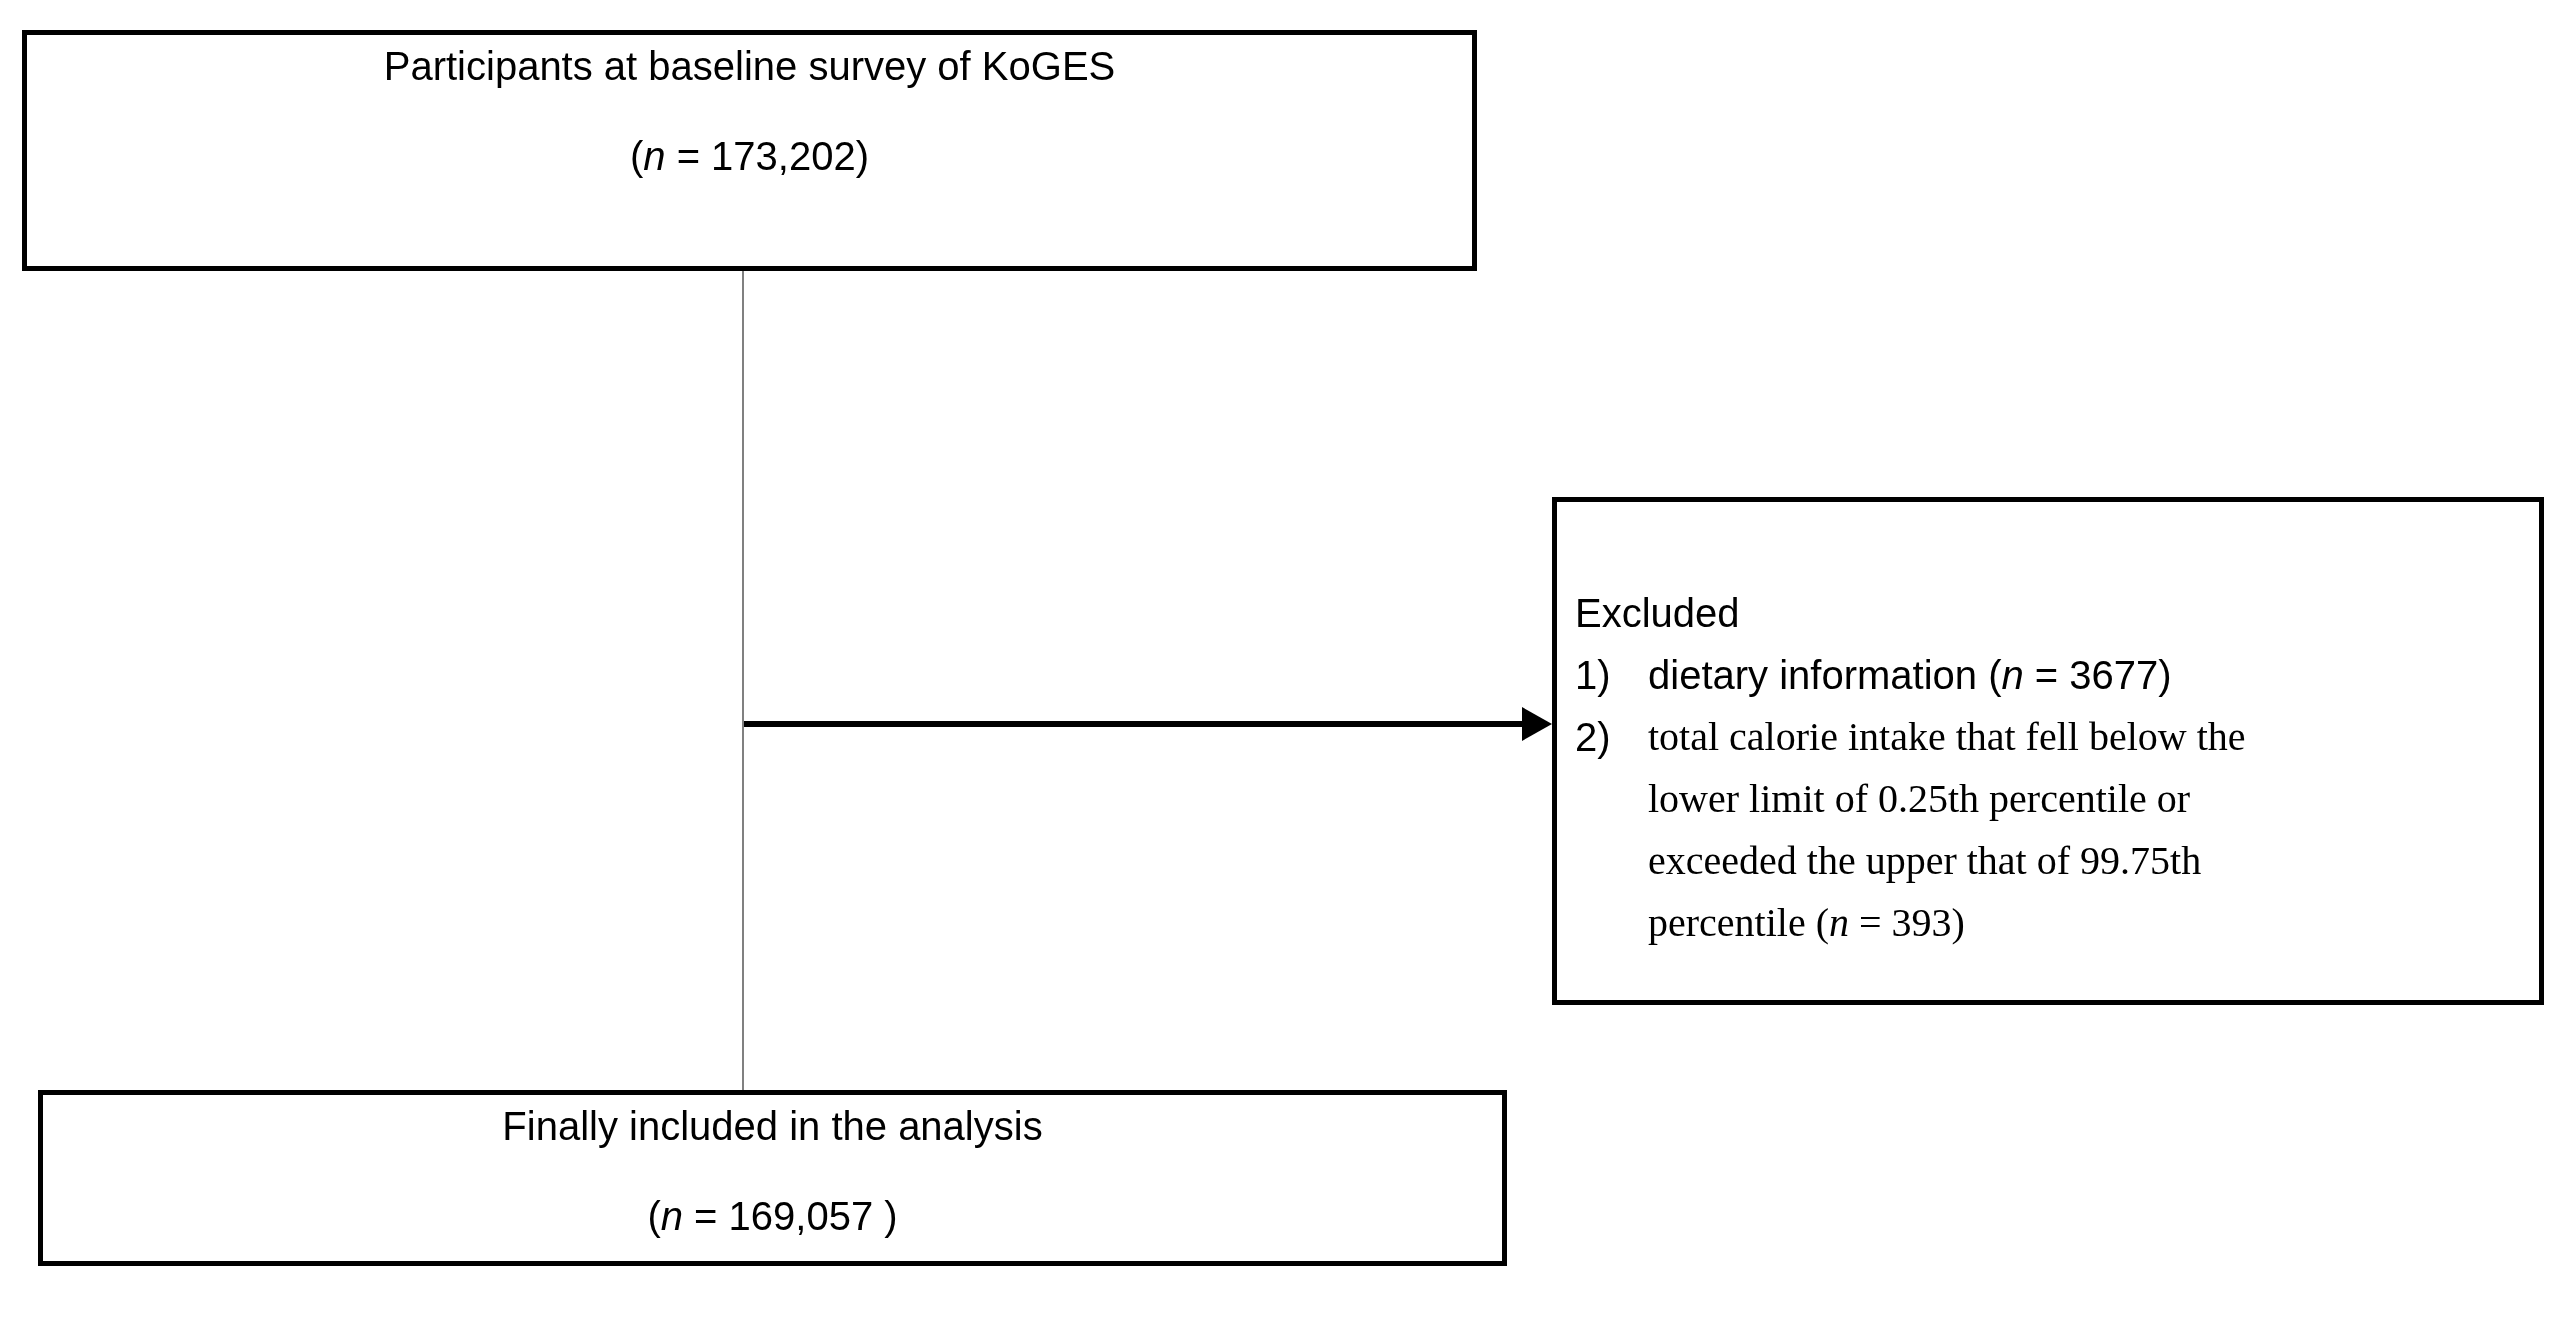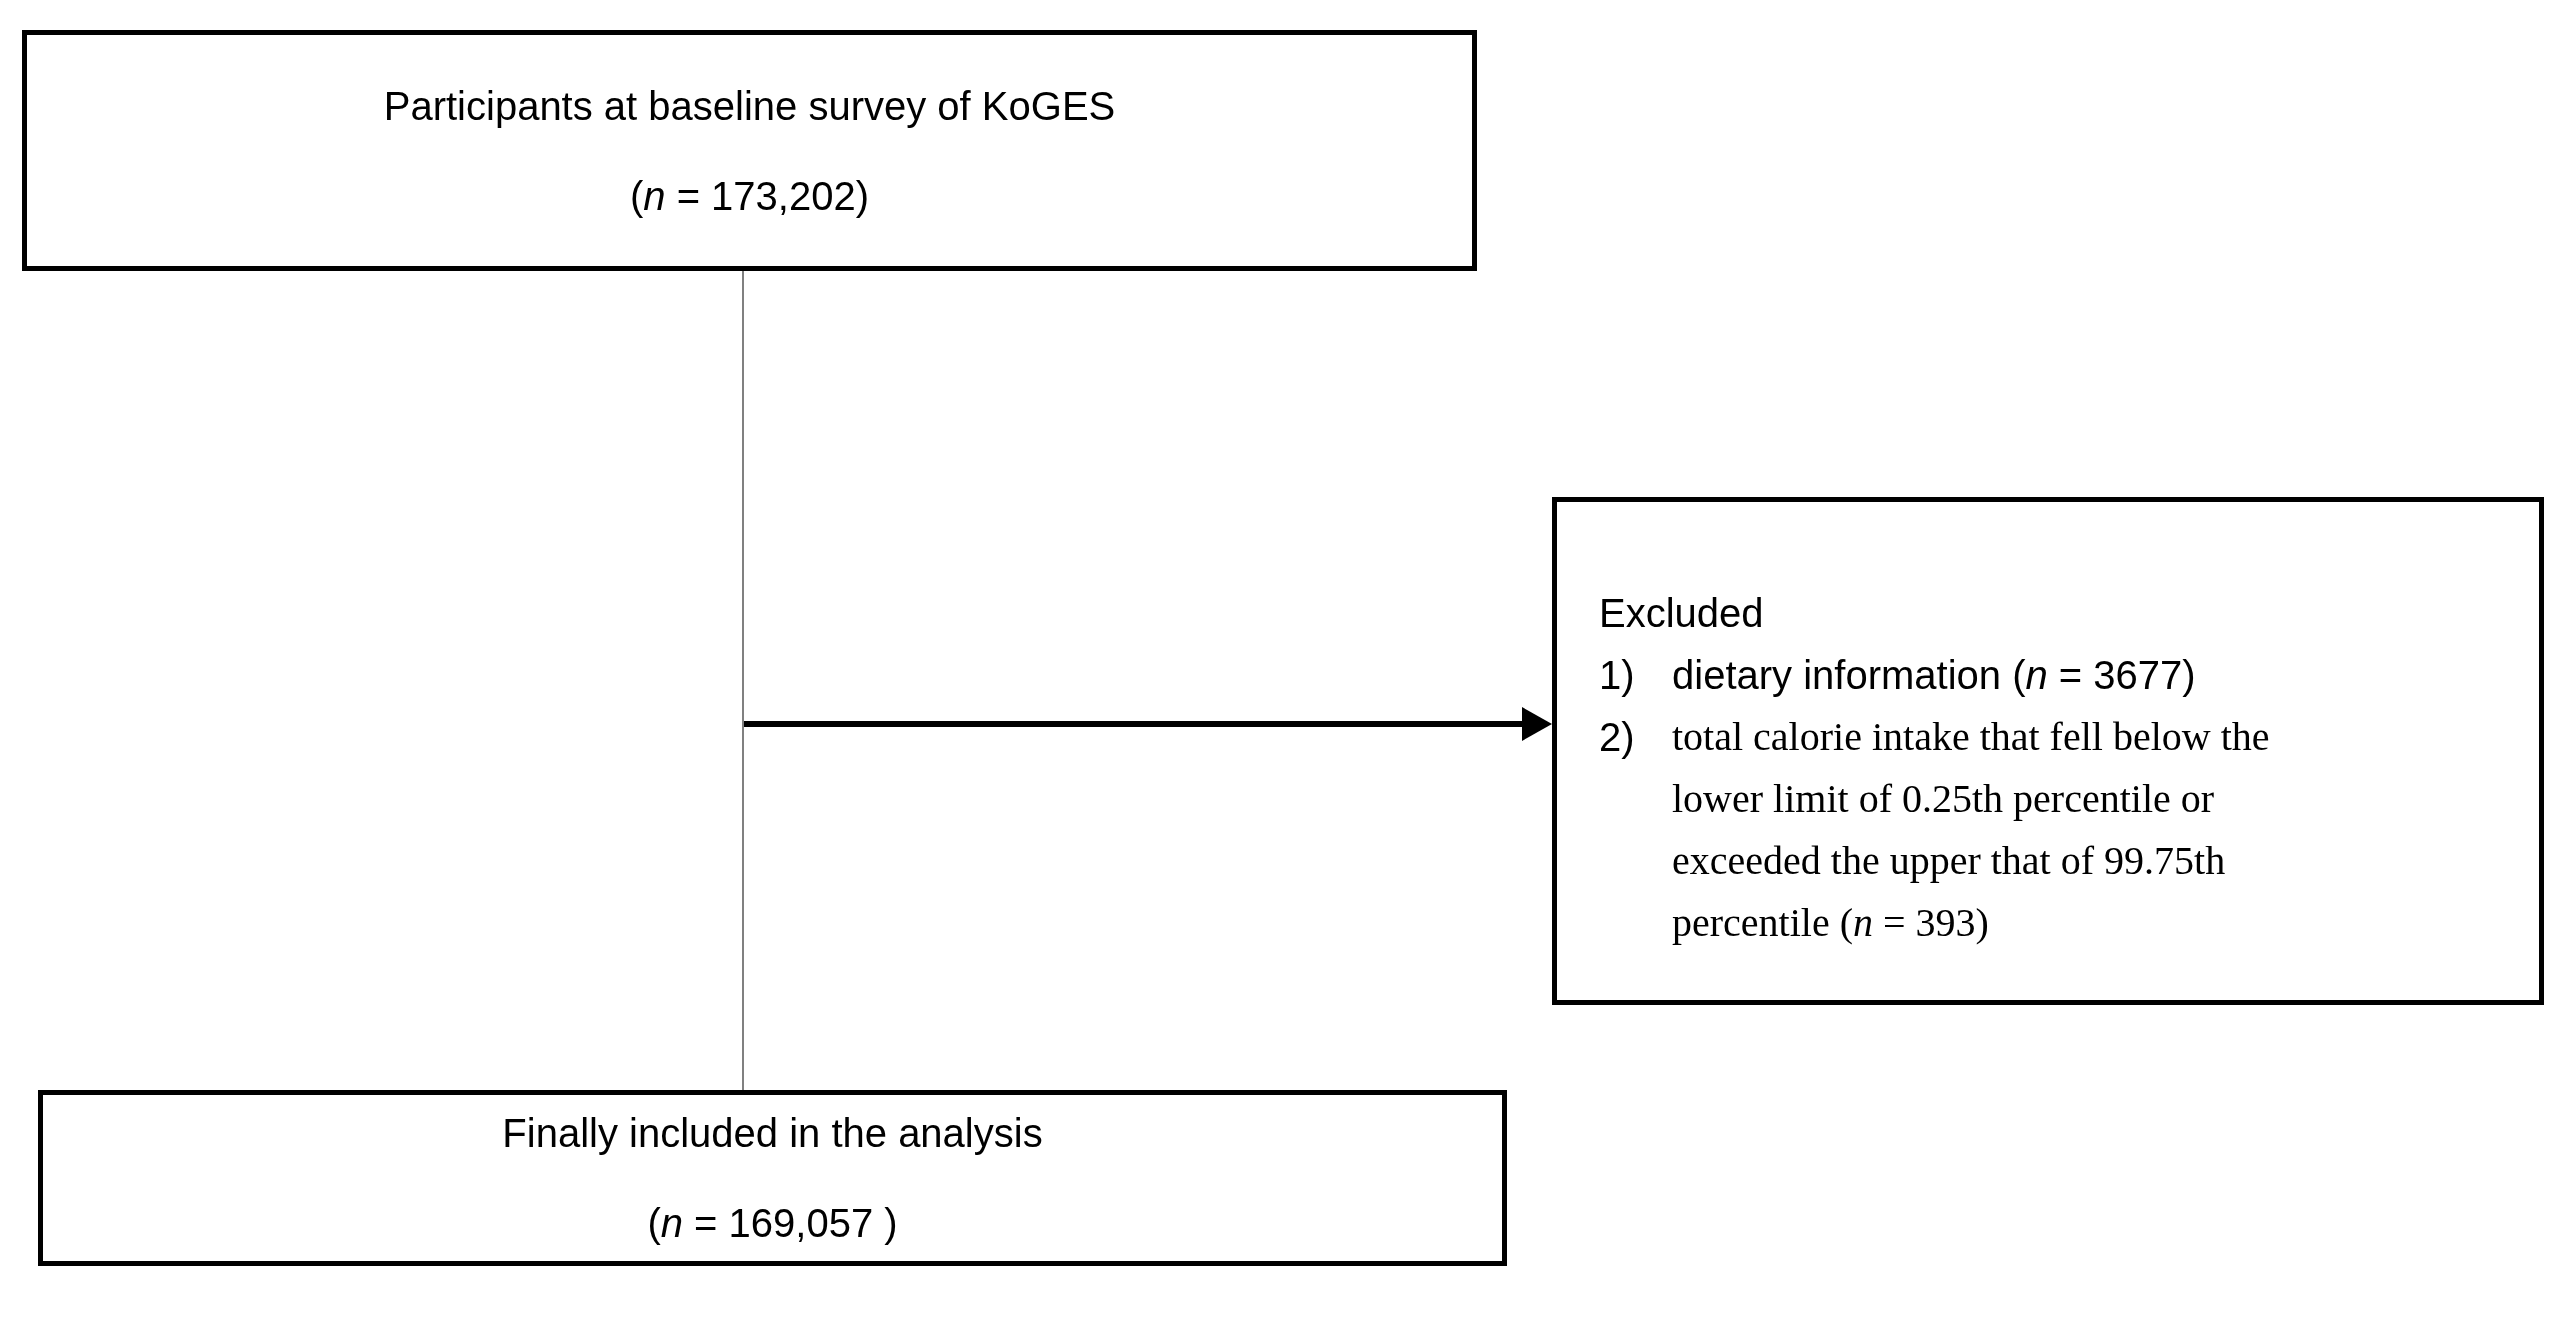--- a/index.html
+++ b/index.html
@@ -19,21 +19,21 @@
   }
   .box {
     position: absolute;
     box-sizing: border-box;
     border: 5.6px solid #000000;
     background: #ffffff;
   }
   .box-centered {
     display: flex;
     flex-direction: column;
-    justify-content: center;
+    justify-content: flex-start;
     align-items: center;
     text-align: center;
     gap: 28px;
   }
   .top-box {
     left: 22px;
     top: 30px;
     width: 1455px;
     height: 241px;
   }
@@ -41,21 +41,21 @@
     left: 38px;
     top: 1090px;
     width: 1469px;
     height: 176px;
   }
   .excluded-box {
     left: 1552px;
     top: 497px;
     width: 992px;
     height: 508px;
-    padding: 80px 24px 0 42px;
+    padding: 80px 24px 0 18px;
   }
   .v-line {
     position: absolute;
     left: 742px;
     top: 271px;
     width: 2.4px;
     height: 819px;
     background: #808080;
   }
   .h-line {

